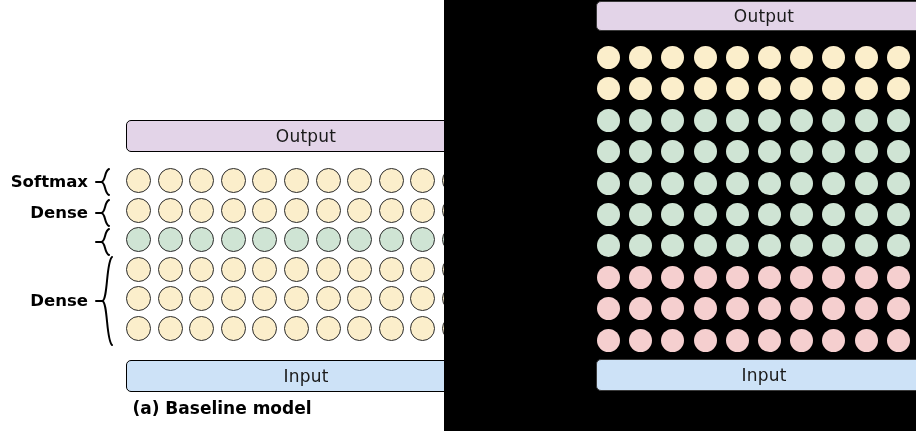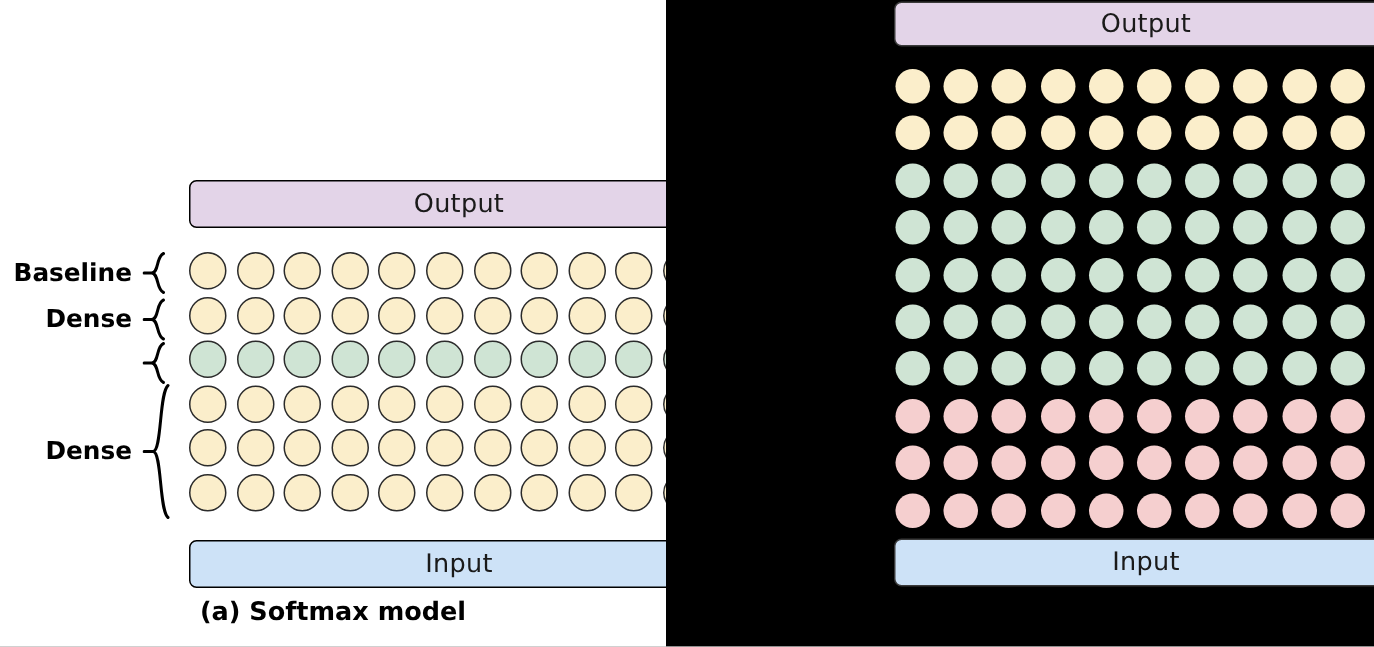--- a/index.html
+++ b/index.html
@@ -249,21 +249,21 @@
         <div class="node node-plain" style="left: 442.8px; top: 328.6px; background: rgb(245, 207, 207);"></div>
       </div>
 
     <div class="bar bar-right-input">Input</div>
   </div>
 
   <div class="panel-left">
 
     <div class="bar bar-left-output">Output</div>
 
-    <div class="row-label" style="left:0px; top:172px; width:88px;">Baseline</div>
+    <div class="row-label" style="left:0px; top:172px; width:88px;">Softmax</div>
     <div class="row-label" style="left:0px; top:203px; width:88px;">Dense</div>
     <div class="row-label" style="left:0px; top:291px; width:88px;">Dense</div>
 
     <div class="brace" style="left:95px; top:167px;">
       <svg width="22" height="30" viewBox="0 0 22 30">
         <path d="M1 15 L6 15 M6 15 C 11 15, 9 4, 14 2 M6 15 C 11 15, 9 26, 14 28" fill="none" stroke="#000" stroke-width="2" stroke-linecap="round"></path>
       </svg>
     </div>
     <div class="brace" style="left:95px; top:198px;">
       <svg width="22" height="30" viewBox="0 0 22 30">
@@ -345,16 +345,16 @@
         <div class="node node-outlined" style="left: 284px; top: 316px; background: rgb(251, 238, 203);"></div>
         <div class="node node-outlined" style="left: 315.6px; top: 316px; background: rgb(251, 238, 203);"></div>
         <div class="node node-outlined" style="left: 347.2px; top: 316px; background: rgb(251, 238, 203);"></div>
         <div class="node node-outlined" style="left: 378.8px; top: 316px; background: rgb(251, 238, 203);"></div>
         <div class="node node-outlined" style="left: 410.4px; top: 316px; background: rgb(251, 238, 203);"></div>
         <div class="node node-outlined" style="left: 442px; top: 316px; background: rgb(251, 238, 203);"></div>
       </div>
 
     <div class="bar bar-left-input">Input</div>
 
-    <div class="caption">(a) Softmax model</div>
+    <div class="caption">(a) Baseline model</div>
   </div>
 
 </div>
 
 </body></html>

